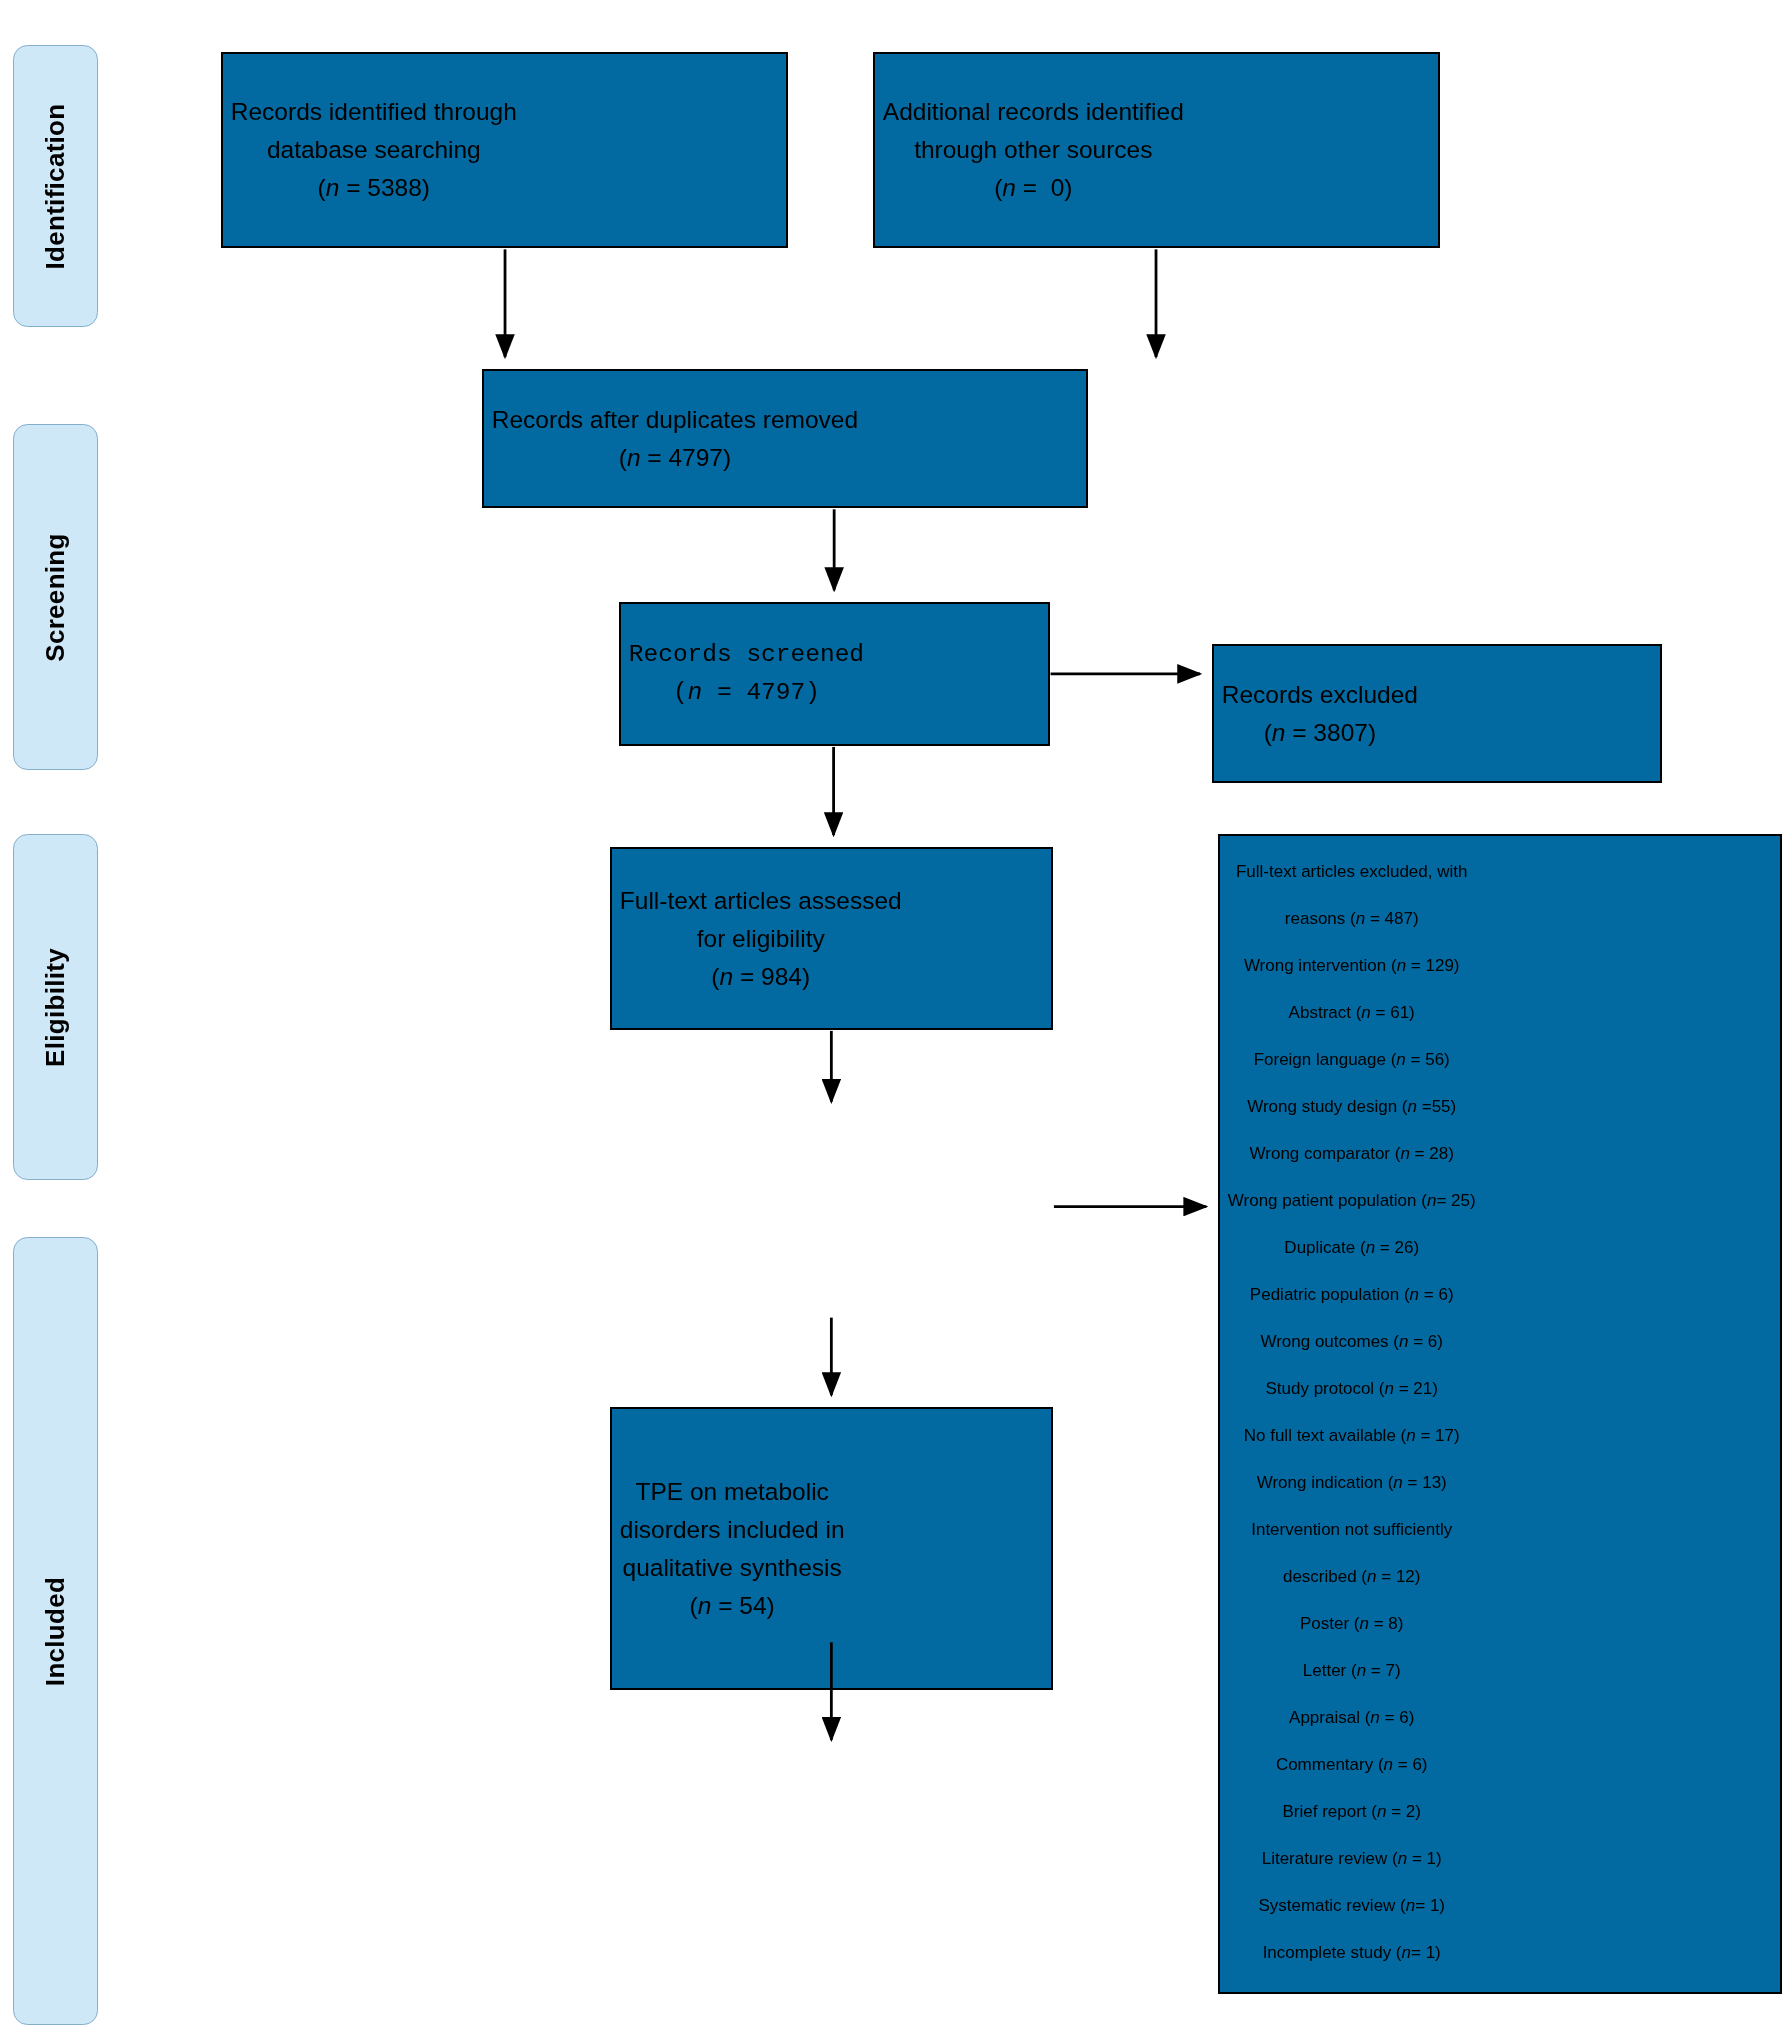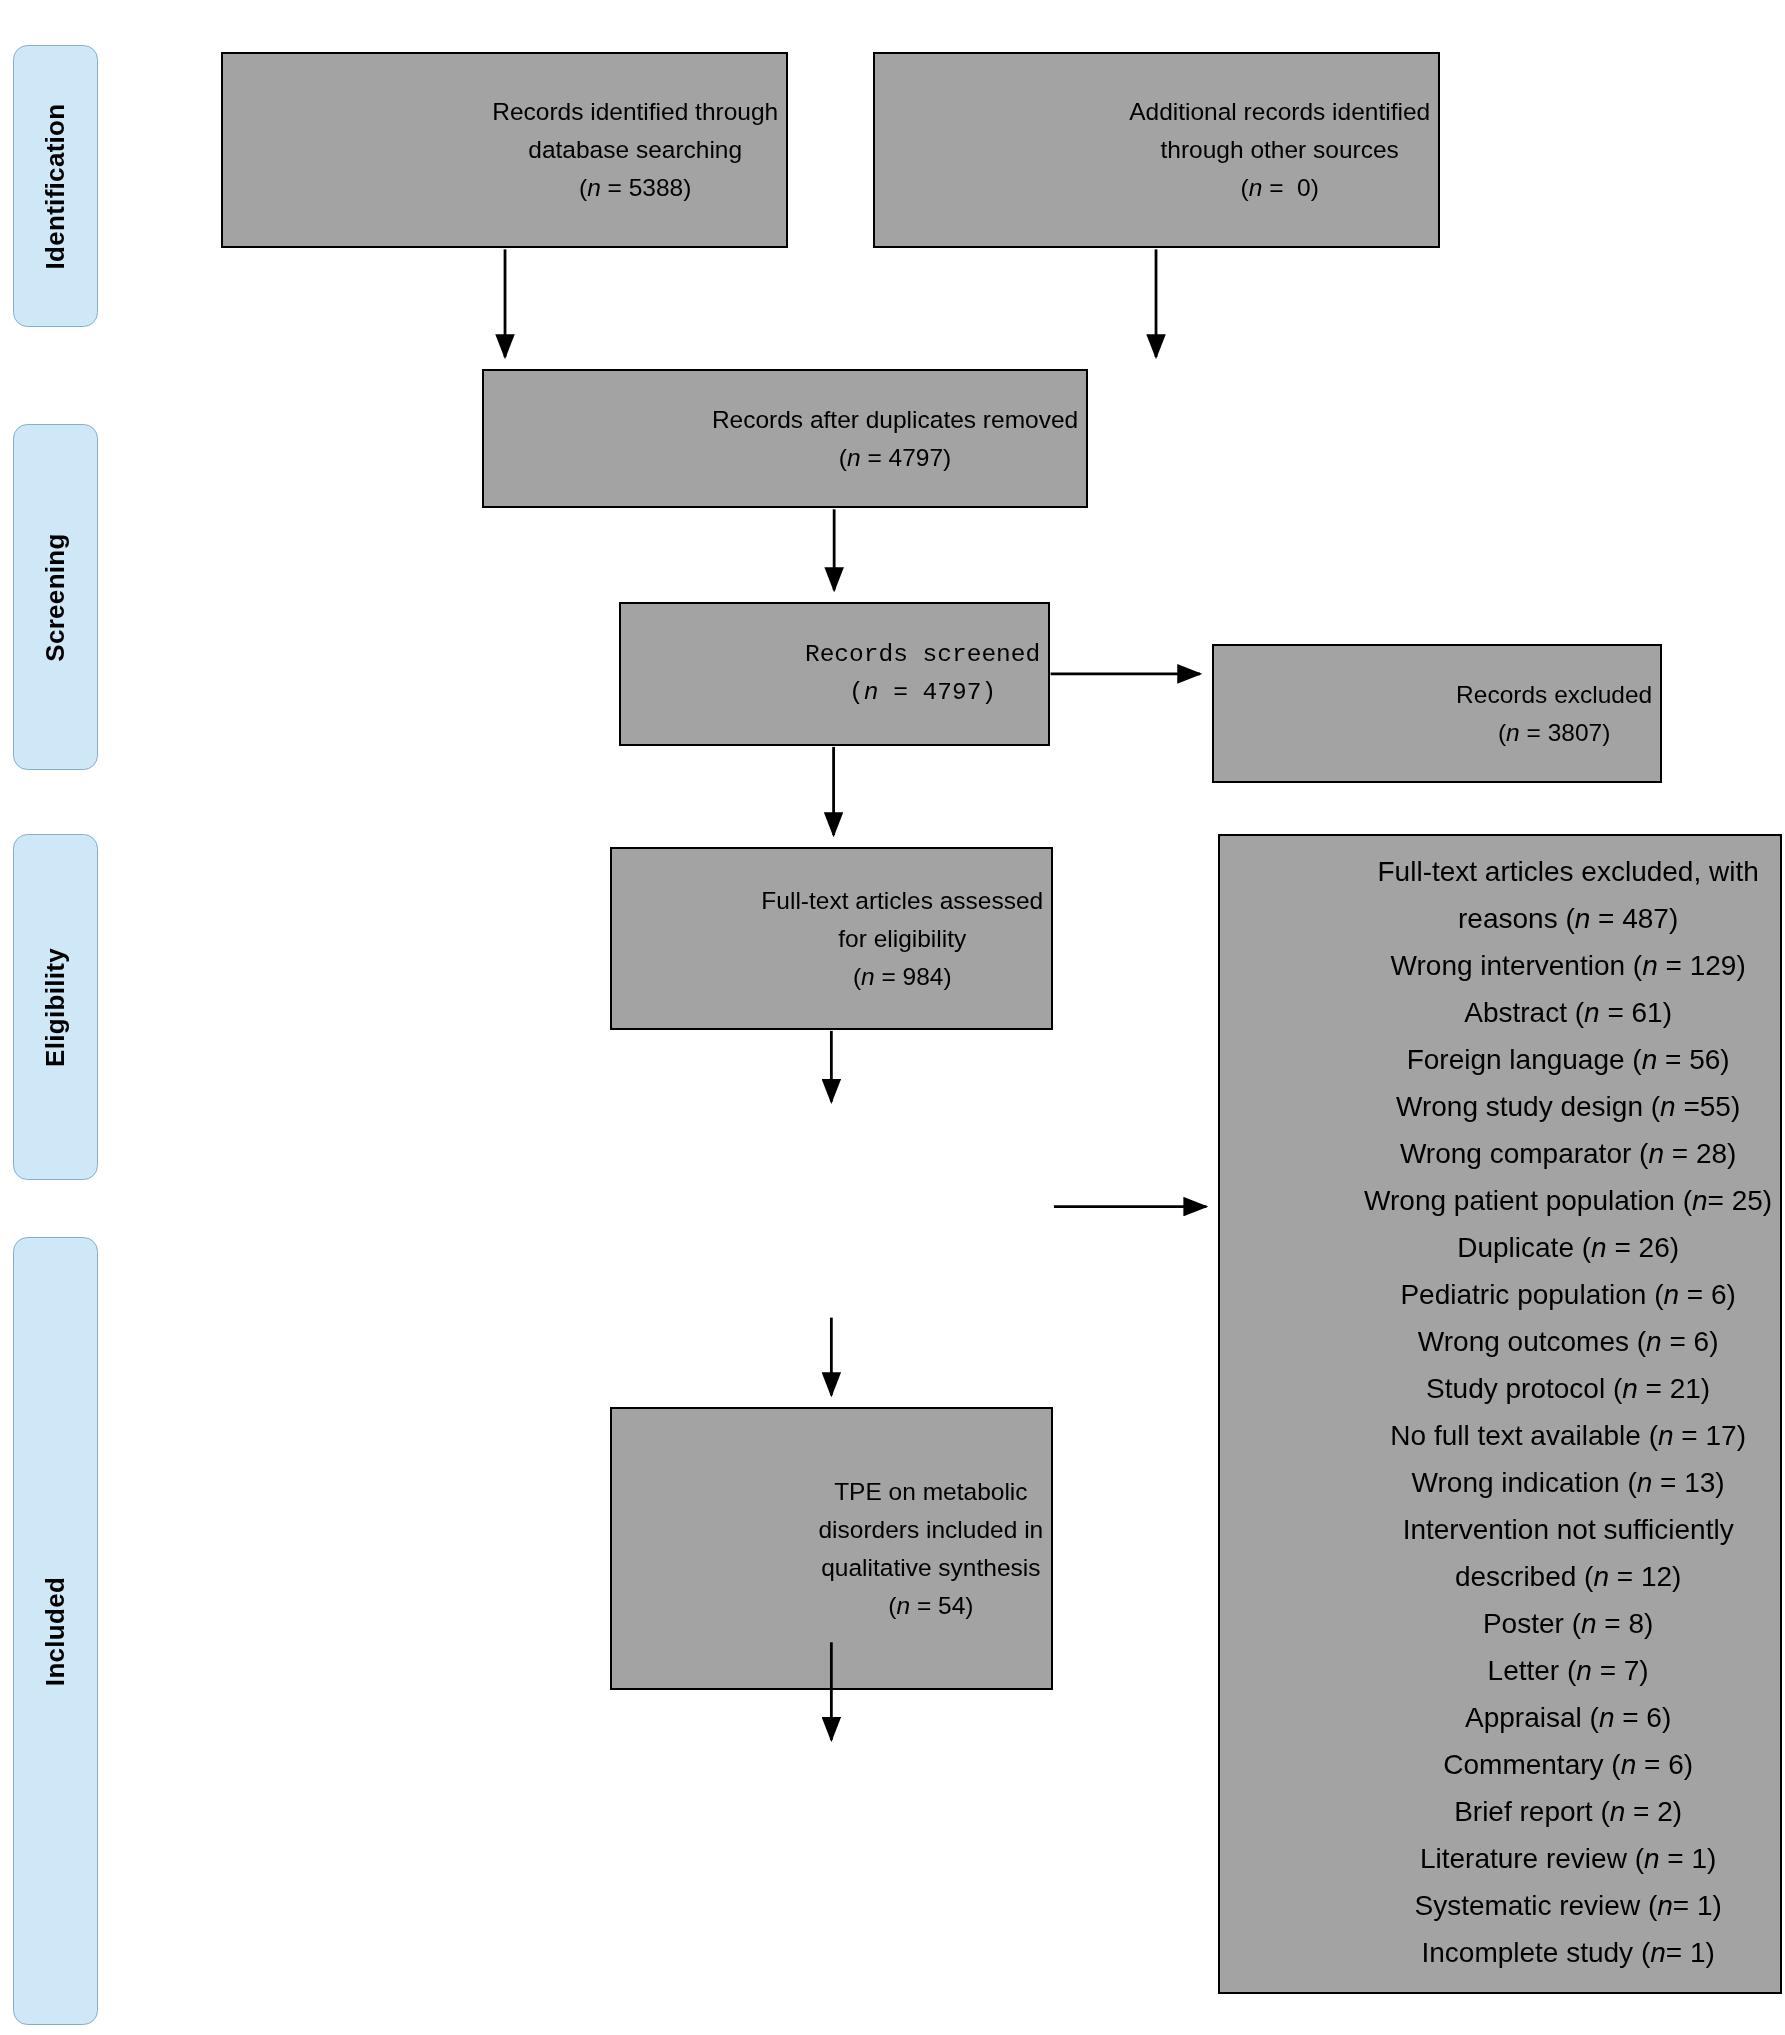--- a/index.html
+++ b/index.html
@@ -28,39 +28,39 @@
   }
   .stage .stage-text {
     transform: rotate(-90deg);
     white-space: nowrap;
     font-weight: bold;
     font-size: 26px;
     letter-spacing: 0.3px;
   }
   .box {
     position: absolute;
-    background: #a3a3a3;
+    background: #0369a1;
     border: 2.2px solid #000000;
     box-sizing: border-box;
     display: flex;
     align-items: center;
-    justify-content: flex-end;
+    justify-content: flex-start;
     text-align: center;
   }
   .box .box-text {
     font-size: 24.5px;
     line-height: 38px;
     white-space: pre-wrap;
     padding: 3.3px 7.8px;
   }
   .box.reasons {
     align-items: flex-start;
   }
   .box.reasons .box-text {
-    font-size: 28px;
+    font-size: 17px;
     line-height: 47px;
     padding-top: 12.3px;
   }
   .overlay {
     position: absolute;
     left: 0;
     top: 0;
     pointer-events: none;
   }
   .overlay line {

